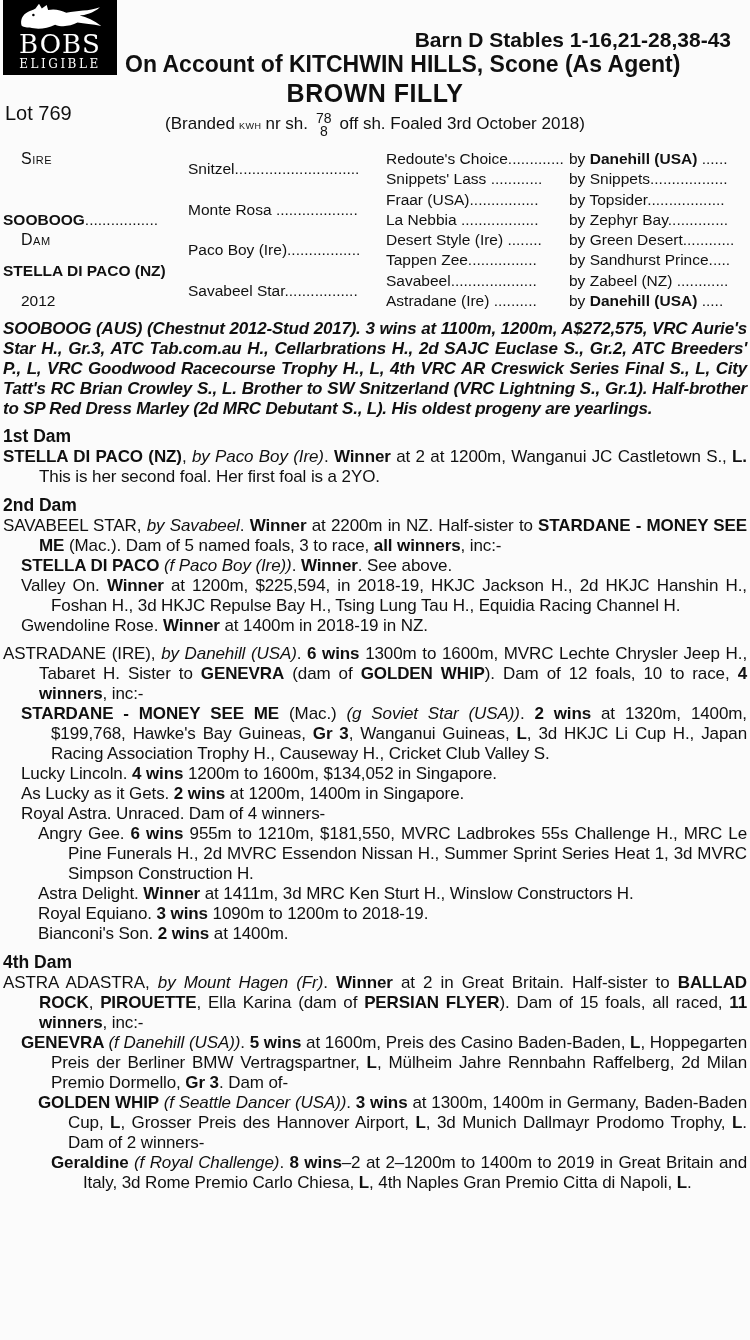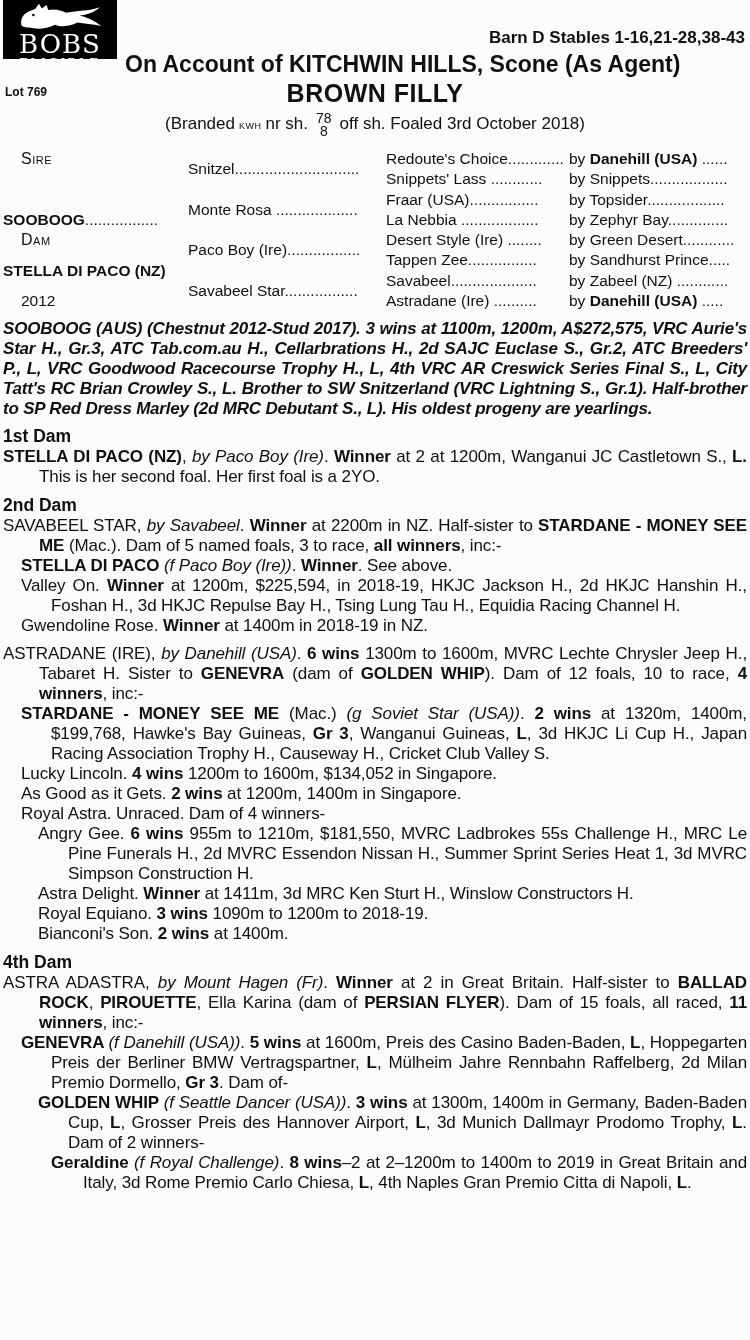--- a/index.html
+++ b/index.html
@@ -2,28 +2,28 @@
 <html><head>
 <meta charset="utf-8">
 <style>
   * { margin:0; padding:0; box-sizing:border-box; }
   html,body { width:750px; background:#fbfbfb; }
   body { font-family:"Liberation Sans", sans-serif; color:#101010; }
   .page { position:relative; width:750px; height:1340px; overflow:hidden; padding:0 3px; background:#fbfbfb; }
 
   
   .header { position:relative; height:147px; }
-  .logo { position:absolute; left:0; top:0; width:114px; height:59px; background:#000; color:#fff;
+  .logo { position:absolute; left:0; top:0; width:114px; height:75px; background:#000; color:#fff;
           text-align:center; font-family:"DejaVu Serif", serif; }
   .logo svg { display:block; margin:3px auto 0; width:96px; height:28px; }
   .logo .bobs { font-size:26px; line-height:26px; letter-spacing:1px; }
   .logo .eligible { font-size:12px; line-height:15px; letter-spacing:2.5px; }
-  .barn { position:absolute; top:28px; right:2px; font-weight:700; font-size:17px; }
+  .barn { position:absolute; top:28px; right:16px; font-weight:700; font-size:21px; }
   .account { position:absolute; top:51px; left:122px; font-weight:700; font-size:23px; }
-  .lot { position:absolute; top:85px; left:2px; font-weight:700; font-size:12px; }
+  .lot { position:absolute; top:102px; left:2px; font-weight:400; font-size:20px; }
   .title { position:absolute; top:79px; left:0; right:0; text-align:center; font-weight:700; font-size:25px; letter-spacing:0.5px; }
   .branded { position:absolute; top:112px; left:0; right:0; text-align:center; font-size:17px; }
   .branded .pre { margin-right:4px; }
   .brandmark { font-size:9px; letter-spacing:0.5px; margin-right:4px; }
   .branded .nr { margin-right:8px; }
   .frac { display:inline-flex; flex-direction:column; vertical-align:middle; font-size:14px; line-height:13px; margin-right:8px; text-align:center; }
 
   
   .pedigree { display:grid; grid-template-columns:183px 196px 183px 182px; grid-template-rows:repeat(8, 20.3px);
               margin-top:2px; font-size:15.5px; line-height:20.3px; }
@@ -128,21 +128,21 @@
         <div class="section-heading">2nd Dam</div>
         <div class="para lvl0"><span>SAVABEEL STAR, </span><span class="it">by Savabeel</span><span>. </span><span class="b">Winner</span><span> at 2200m in NZ. Half-sister to </span><span class="b">STARDANE - MONEY SEE ME</span><span> (Mac.). Dam of 5 named foals, 3 to race, </span><span class="b">all winners</span><span>, inc:-</span></div>
         <div class="para lvl1"><span class="b">STELLA DI PACO </span><span class="it">(f Paco Boy (Ire))</span><span>. </span><span class="b">Winner</span><span>. See above.</span></div>
         <div class="para lvl1"><span>Valley On. </span><span class="b">Winner</span><span> at 1200m, $225,594, in 2018-19, HKJC Jackson H., 2d HKJC Hanshin H., Foshan H., 3d HKJC Repulse Bay H., Tsing Lung Tau H., Equidia Racing Channel H.</span></div>
         <div class="para lvl1"><span>Gwendoline Rose. </span><span class="b">Winner</span><span> at 1400m in 2018-19 in NZ.</span></div>
       </div>
       <div class="dam-section">
         <div class="para lvl0"><span>ASTRADANE (IRE), </span><span class="it">by Danehill (USA)</span><span>. </span><span class="b">6 wins</span><span> 1300m to 1600m, MVRC Lechte Chrysler Jeep H., Tabaret H. Sister to </span><span class="b">GENEVRA</span><span> (dam of </span><span class="b">GOLDEN WHIP</span><span>). Dam of 12 foals, 10 to race, </span><span class="b">4 winners</span><span>, inc:-</span></div>
         <div class="para lvl1"><span class="b">STARDANE - MONEY SEE ME</span><span> (Mac.) </span><span class="it">(g Soviet Star (USA))</span><span>. </span><span class="b">2 wins</span><span> at 1320m, 1400m, $199,768, Hawke's Bay Guineas, </span><span class="b">Gr 3</span><span>, Wanganui Guineas, </span><span class="b">L</span><span>, 3d HKJC Li Cup H., Japan Racing Association Trophy H., Causeway H., Cricket Club Valley S.</span></div>
         <div class="para lvl1"><span>Lucky Lincoln. </span><span class="b">4 wins</span><span> 1200m to 1600m, $134,052 in Singapore.</span></div>
-        <div class="para lvl1"><span>As Good as it Gets. </span><span class="b">2 wins</span><span> at 1200m, 1400m in Singapore.</span></div>
+        <div class="para lvl1"><span>As Lucky as it Gets. </span><span class="b">2 wins</span><span> at 1200m, 1400m in Singapore.</span></div>
         <div class="para lvl1"><span>Royal Astra. Unraced. Dam of 4 winners-</span></div>
         <div class="para lvl2"><span>Angry Gee. </span><span class="b">6 wins</span><span> 955m to 1210m, $181,550, MVRC Ladbrokes 55s Challenge H., MRC Le Pine Funerals H., 2d MVRC Essendon Nissan H., Summer Sprint Series Heat 1, 3d MVRC Simpson Construction H.</span></div>
         <div class="para lvl2"><span>Astra Delight. </span><span class="b">Winner</span><span> at 1411m, 3d MRC Ken Sturt H., Winslow Constructors H.</span></div>
         <div class="para lvl2"><span>Royal Equiano. </span><span class="b">3 wins</span><span> 1090m to 1200m to 2018-19.</span></div>
         <div class="para lvl2"><span>Bianconi's Son. </span><span class="b">2 wins</span><span> at 1400m.</span></div>
       </div>
       <div class="dam-section">
         <div class="section-heading">4th Dam</div>
         <div class="para lvl0"><span>ASTRA ADASTRA, </span><span class="it">by Mount Hagen (Fr)</span><span>. </span><span class="b">Winner</span><span> at 2 in Great Britain. Half-sister to </span><span class="b">BALLAD ROCK</span><span>, </span><span class="b">PIROUETTE</span><span>, Ella Karina (dam of </span><span class="b">PERSIAN FLYER</span><span>). Dam of 15 foals, all raced, </span><span class="b">11 winners</span><span>, inc:-</span></div>
         <div class="para lvl1"><span class="b">GENEVRA </span><span class="it">(f Danehill (USA))</span><span>. </span><span class="b">5 wins</span><span> at 1600m, Preis des Casino Baden-Baden, </span><span class="b">L</span><span>, Hoppegarten Preis der Berliner BMW Vertragspartner, </span><span class="b">L</span><span>, Mülheim Jahre Rennbahn Raffelberg, 2d Milan Premio Dormello, </span><span class="b">Gr 3</span><span>. Dam of-</span></div>

